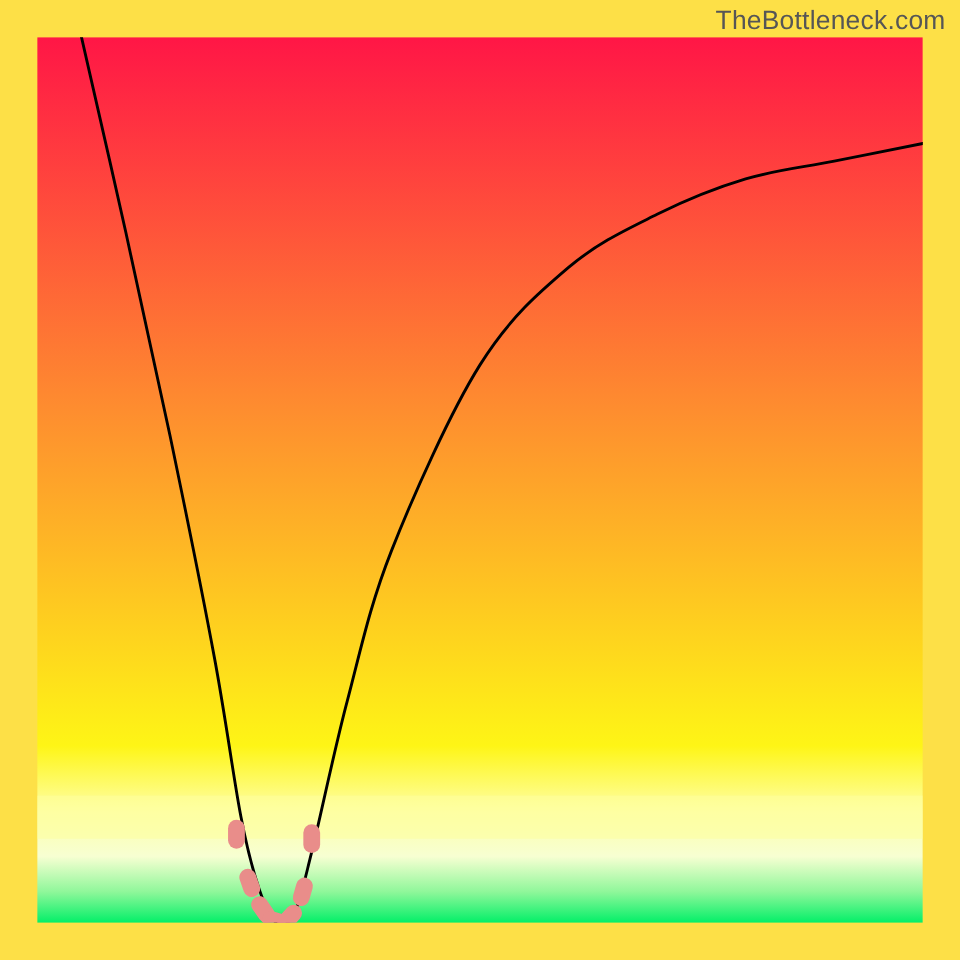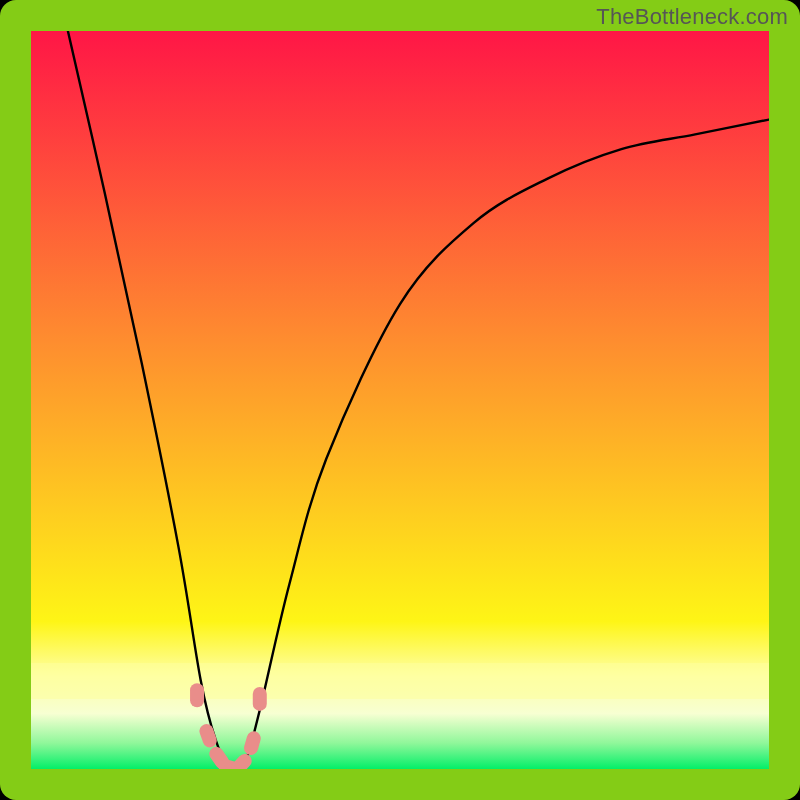--- a/index.html
+++ b/index.html
@@ -9,22 +9,21 @@
     height: 800px;
     background: #000;
     overflow: hidden;
     font-family: Arial, Helvetica, sans-serif;
   }
   .frame {
     position: absolute;
     left: 0; top: 0;
     width: 800px;
     height: 800px;
-    background: #84cc16;
-    border-radius: 16px;
+    background: #fde047;
   }
   .watermark {
     position: absolute;
     right: 12px;
     top: 4px;
     font-size: 22px;
     font-weight: 500;
     color: #565656;
     letter-spacing: 0.2px;
     font-family: Arial, Helvetica, sans-serif;

